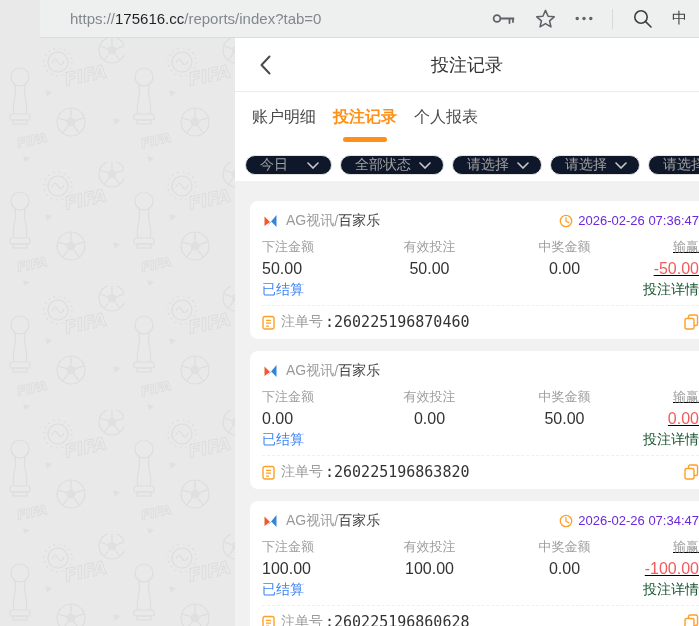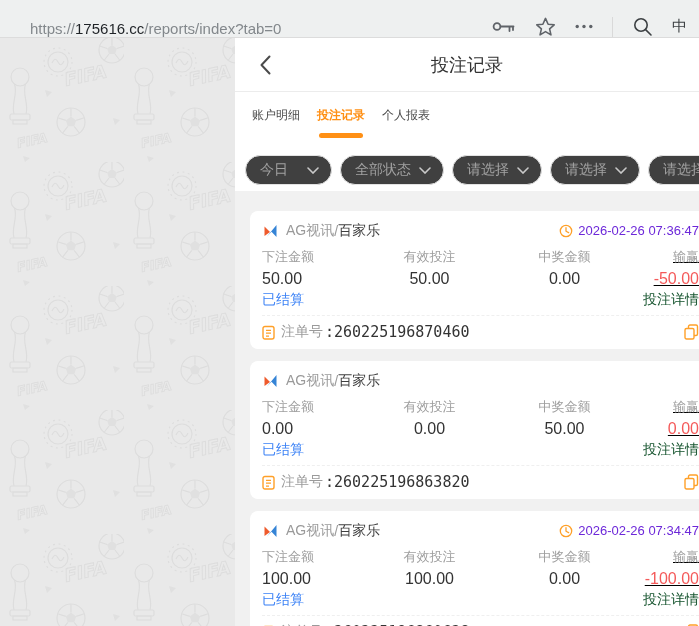--- a/index.html
+++ b/index.html
@@ -1,48 +1,48 @@
 <!DOCTYPE html>
 <html><head>
 <meta charset="utf-8">
 <style>
   * { box-sizing: border-box; margin: 0; padding: 0; }
   html,body { width:699px; height:626px; overflow:hidden; }
   body { font-family:"Liberation Sans","DejaVu Sans",sans-serif; background:#e9e9e9; }
 
   
   .browser-bar { height:38px; background:#eef0f0; border-bottom:1px solid #dcdcdc;
-    display:flex; align-items:flex-end; padding:0 10px 0 30px; }
+    display:flex; align-items:center; padding:0 10px 0 30px;margin-left:40px; }
   .url-text { flex:1; font-size:15px; color:#83888c; white-space:nowrap; overflow:hidden; }
   .url-text .host { color:#1f2327; }
   .bar-icons { display:flex; align-items:center; gap:19px; flex:none; padding-right:2px; }
   .bar-sep { width:1px; height:20px; background:#d9d9d9; }
   .lang-btn { font-size:15px; color:#3c4043; }
 
   
   .main { display:flex; height:588px; }
   .bg-left { width:235px; flex:none; }
   .panel { width:464px; flex:none; background:#f1f1f1; overflow:visible; }
 
   
   .panel-header { height:54px; background:#fff; position:relative;
     display:flex; align-items:center; justify-content:center; border-bottom:1px solid #ececec; }
   .back-btn { position:absolute; left:24px; top:17px; cursor:pointer; line-height:0; }
   .page-title { font-size:18px; font-weight:500; color:#333; }
 
   
   .tabs { background:#fff; display:flex; gap:17px; padding:15px 0 0 17px; height:58px; }
-  .tab { font-size:12px; color:#4a4a4a; cursor:pointer; }
+  .tab { font-size:16px; color:#4a4a4a; cursor:pointer; }
   .tab.active { color:#ff9015; font-weight:bold; }
   .tab.active::after { content:""; display:block; width:44px; height:5px; border-radius:2.5px;
     background:#ff9015; margin:9px auto 0; }
 
   
   .filters { background:#fff; display:flex; gap:8px; padding:5px 0 6px 10px; white-space:nowrap; }
-  .pill { flex:none; min-width:87px; height:30px; background:#404040; border:1px solid #e3e3e3;
+  .pill { flex:none; min-width:87px; height:20px; background:#0f172a; border:1px solid #e3e3e3;
     border-radius:16px; display:inline-flex; align-items:center; justify-content:space-between;
     gap:8px; padding:0 12px 0 14px; font-size:14px; color:#a2a2a2; cursor:pointer;
     font-family:inherit; }
 
   
   .list { padding-top:20px; }
   .card { background:#fff; border-radius:8px; margin:0 -12px 12px 15px; padding:9px 12px 8px; }
   .card-head { display:flex; align-items:center; font-size:14px; color:#9a9a9a; height:21px; }
   .ag-logo { line-height:0; margin-right:7px; }
   .game-name { color:#3f3f3f; }

